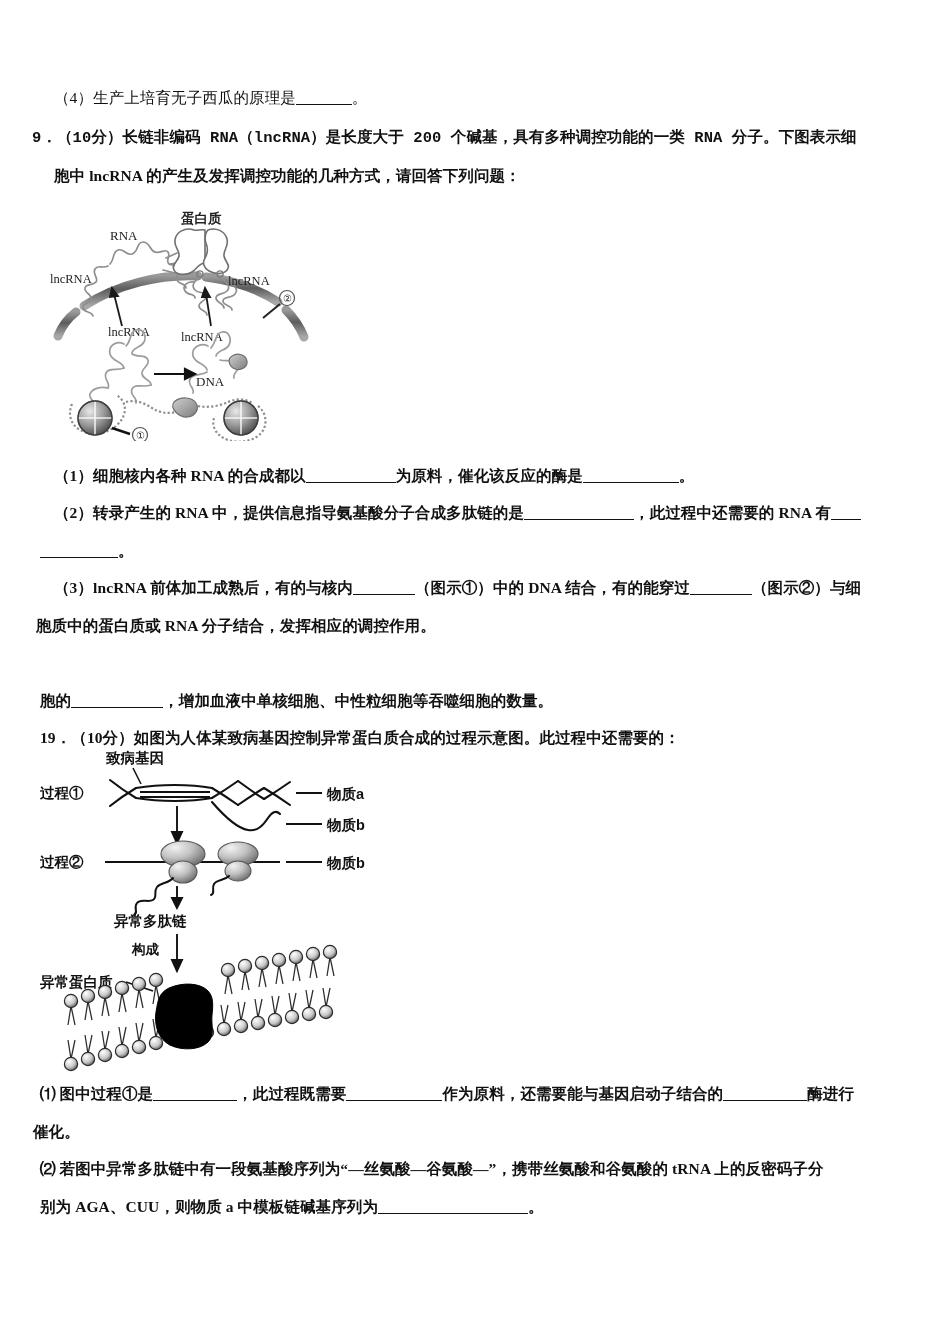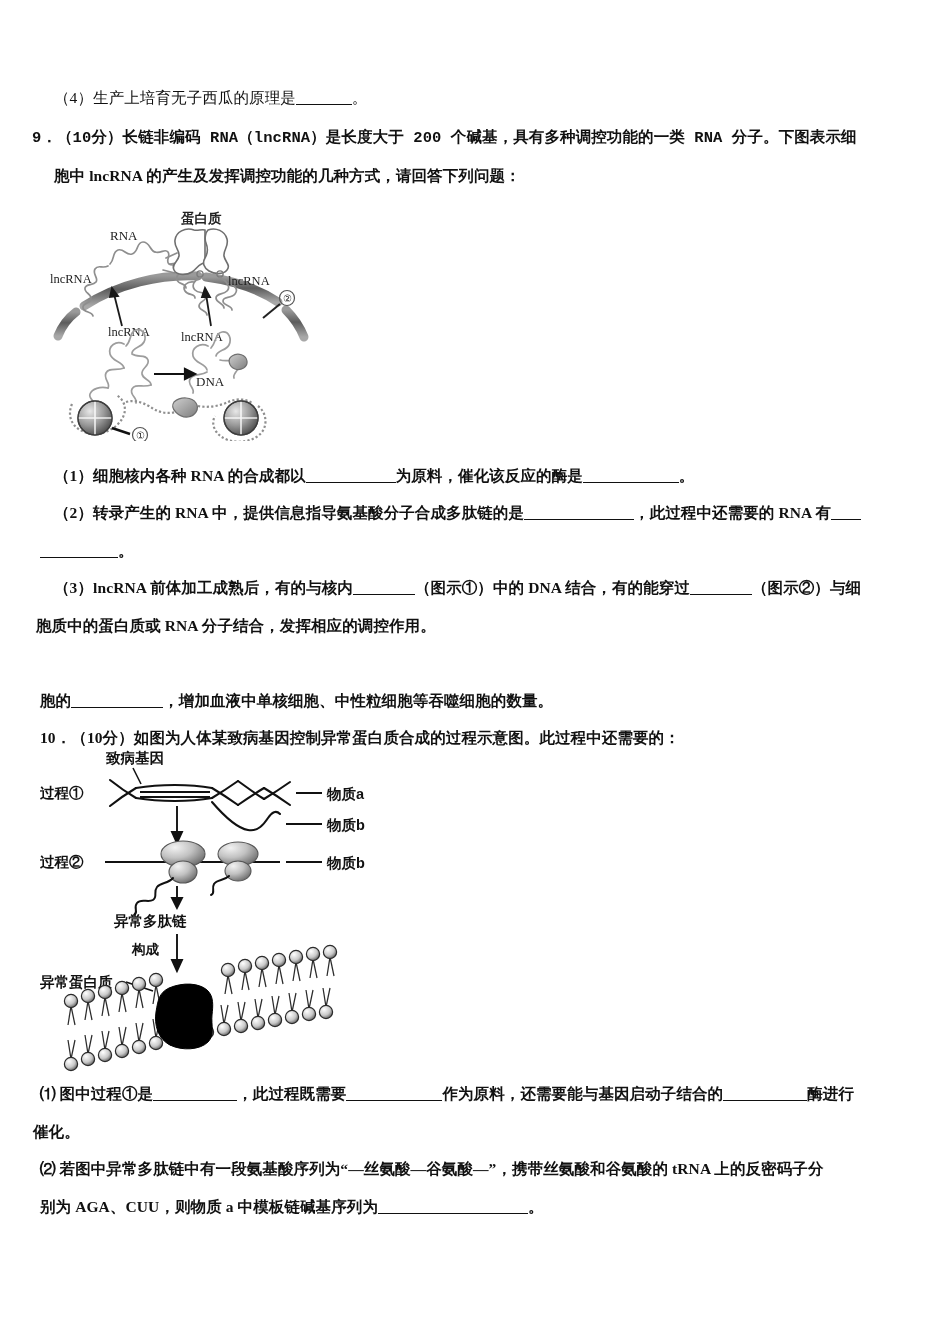--- a/index.html
+++ b/index.html
@@ -187,21 +187,21 @@
   </div>
   <div class="tline bold" style="left:36px; top:616px;">
     <span>胞质中的蛋白质或 RNA 分子结合，发挥相应的调控作用。</span>
   </div>
 
   <div class="tline bold" style="left:40px; top:691px;text-align:center;">
     <span>胞的</span><span class="blank" style="width:92px;"></span><span>，增加血液中单核细胞、中性粒细胞等吞噬细胞的数量。</span>
   </div>
 
   <div class="tline bold" style="left:40px; top:728px;">
-    <span>10</span><span>．（10分）如图为人体某致病基因控制异常蛋白质合成的过程示意图。此过程中还需要的：</span>
+    <span>19</span><span>．（10分）如图为人体某致病基因控制异常蛋白质合成的过程示意图。此过程中还需要的：</span>
   </div>
 
   <div class="fig" style="left:40px; top:748px;">
     <svg width="340" height="330" viewBox="0 0 340 330">
       <defs>
         <radialGradient id="riboGrad" cx="32%" cy="25%" r="80%">
           <stop offset="0%" stop-color="#f2f2f2"></stop>
           <stop offset="50%" stop-color="#c2c2c2"></stop>
           <stop offset="100%" stop-color="#6e6e6e"></stop>
         </radialGradient>

